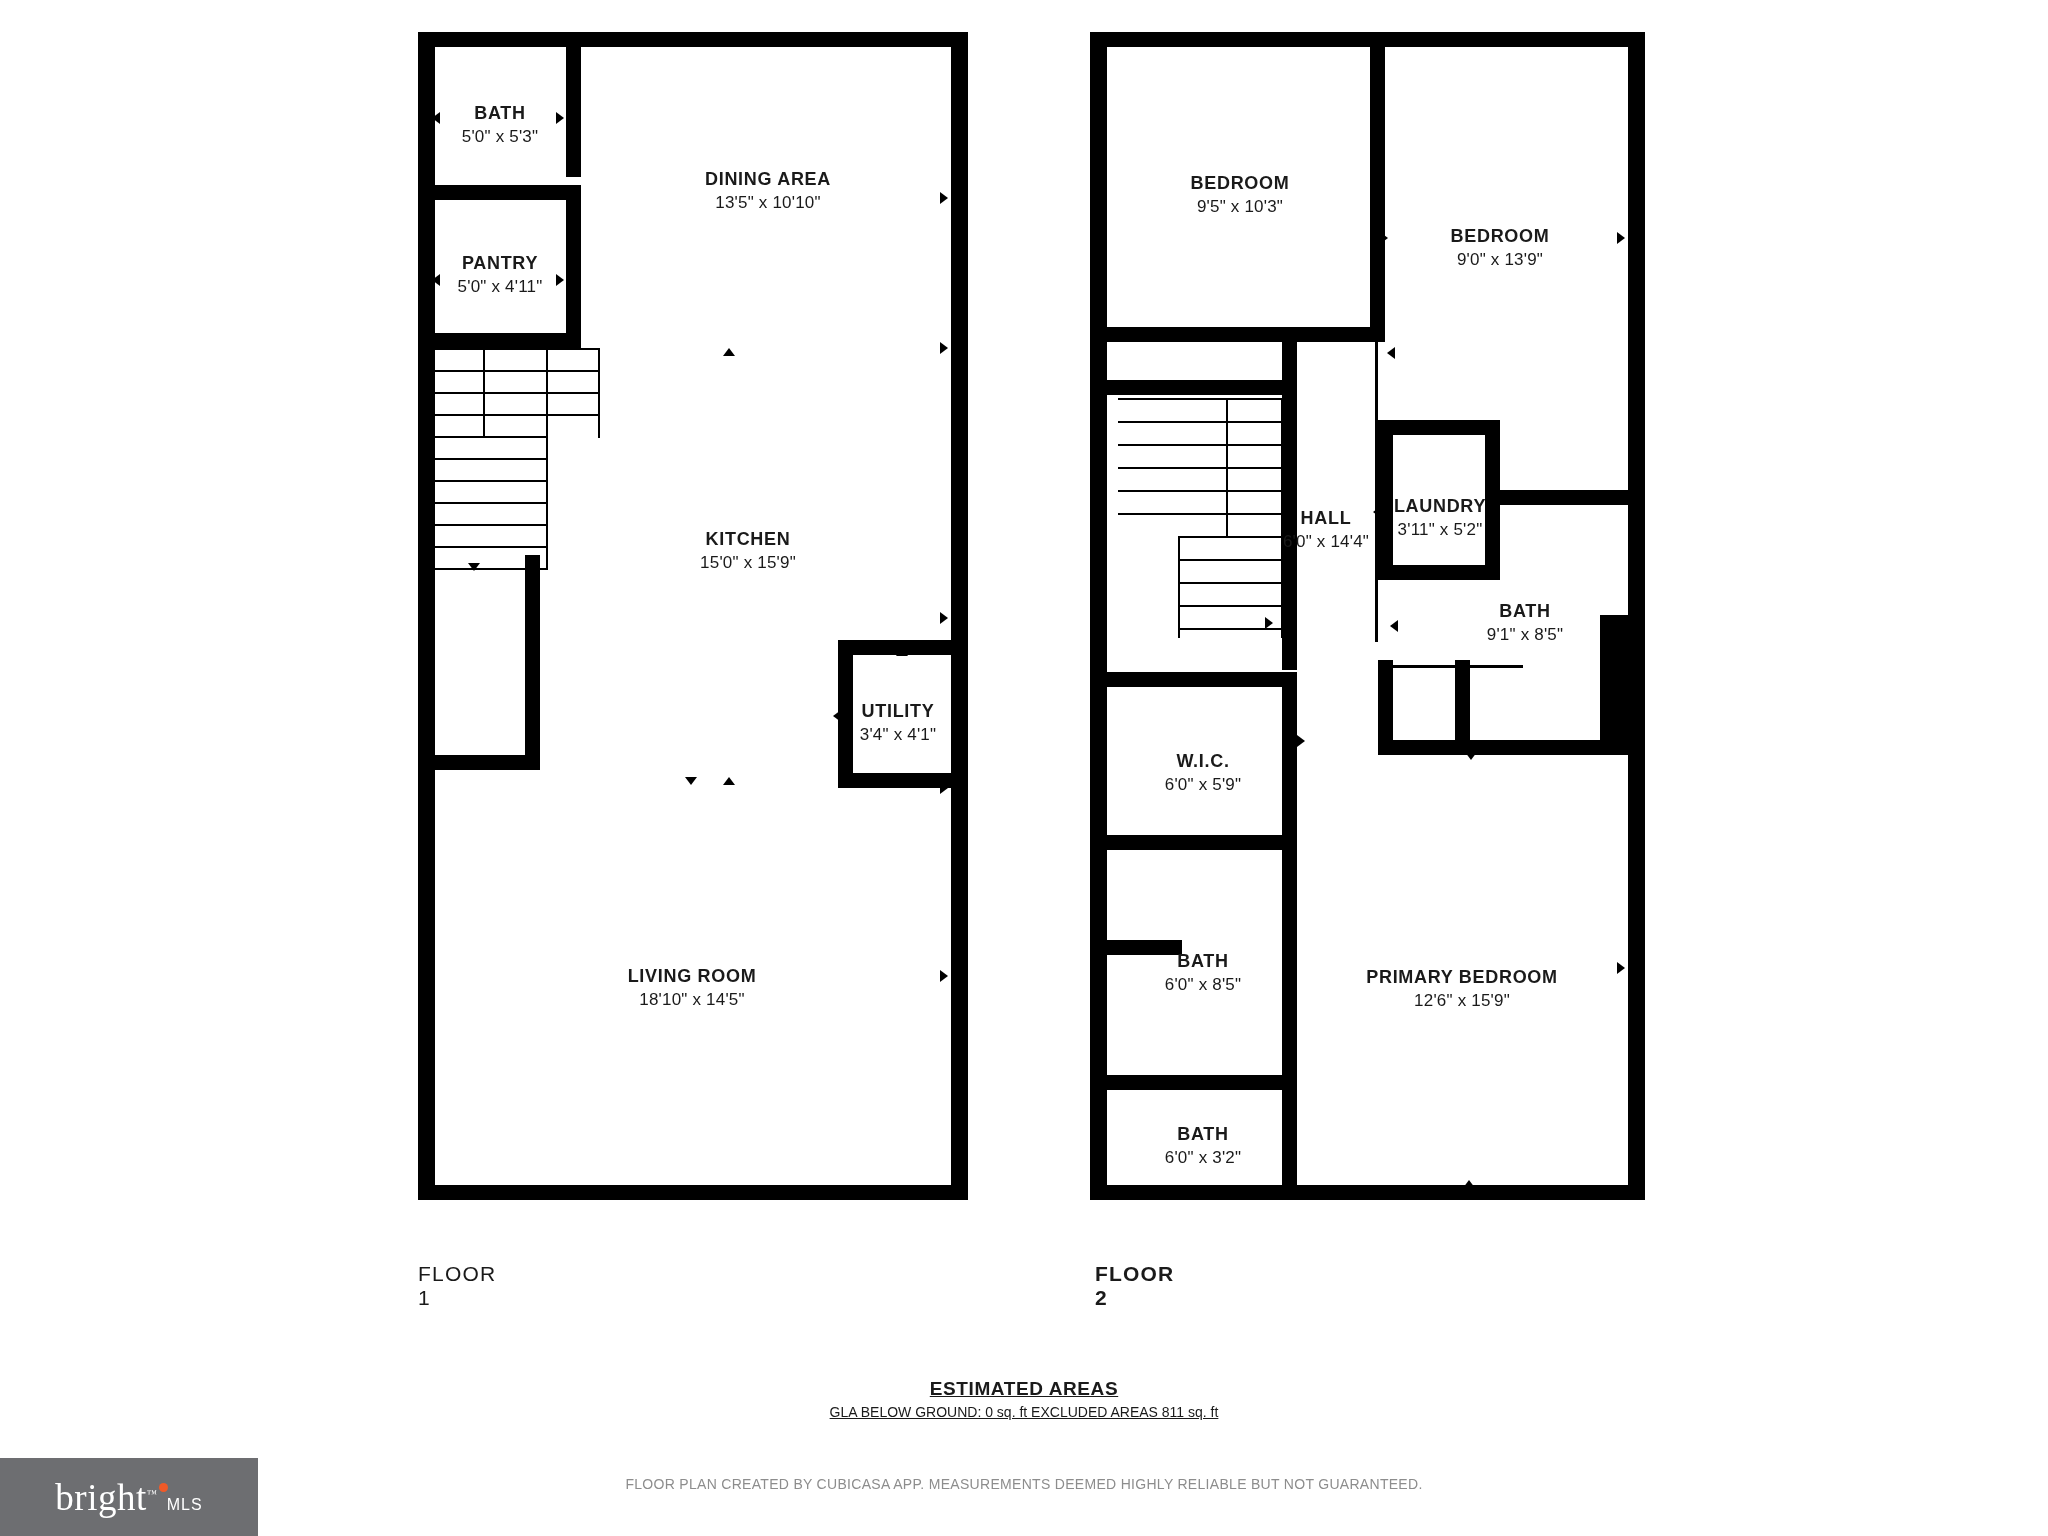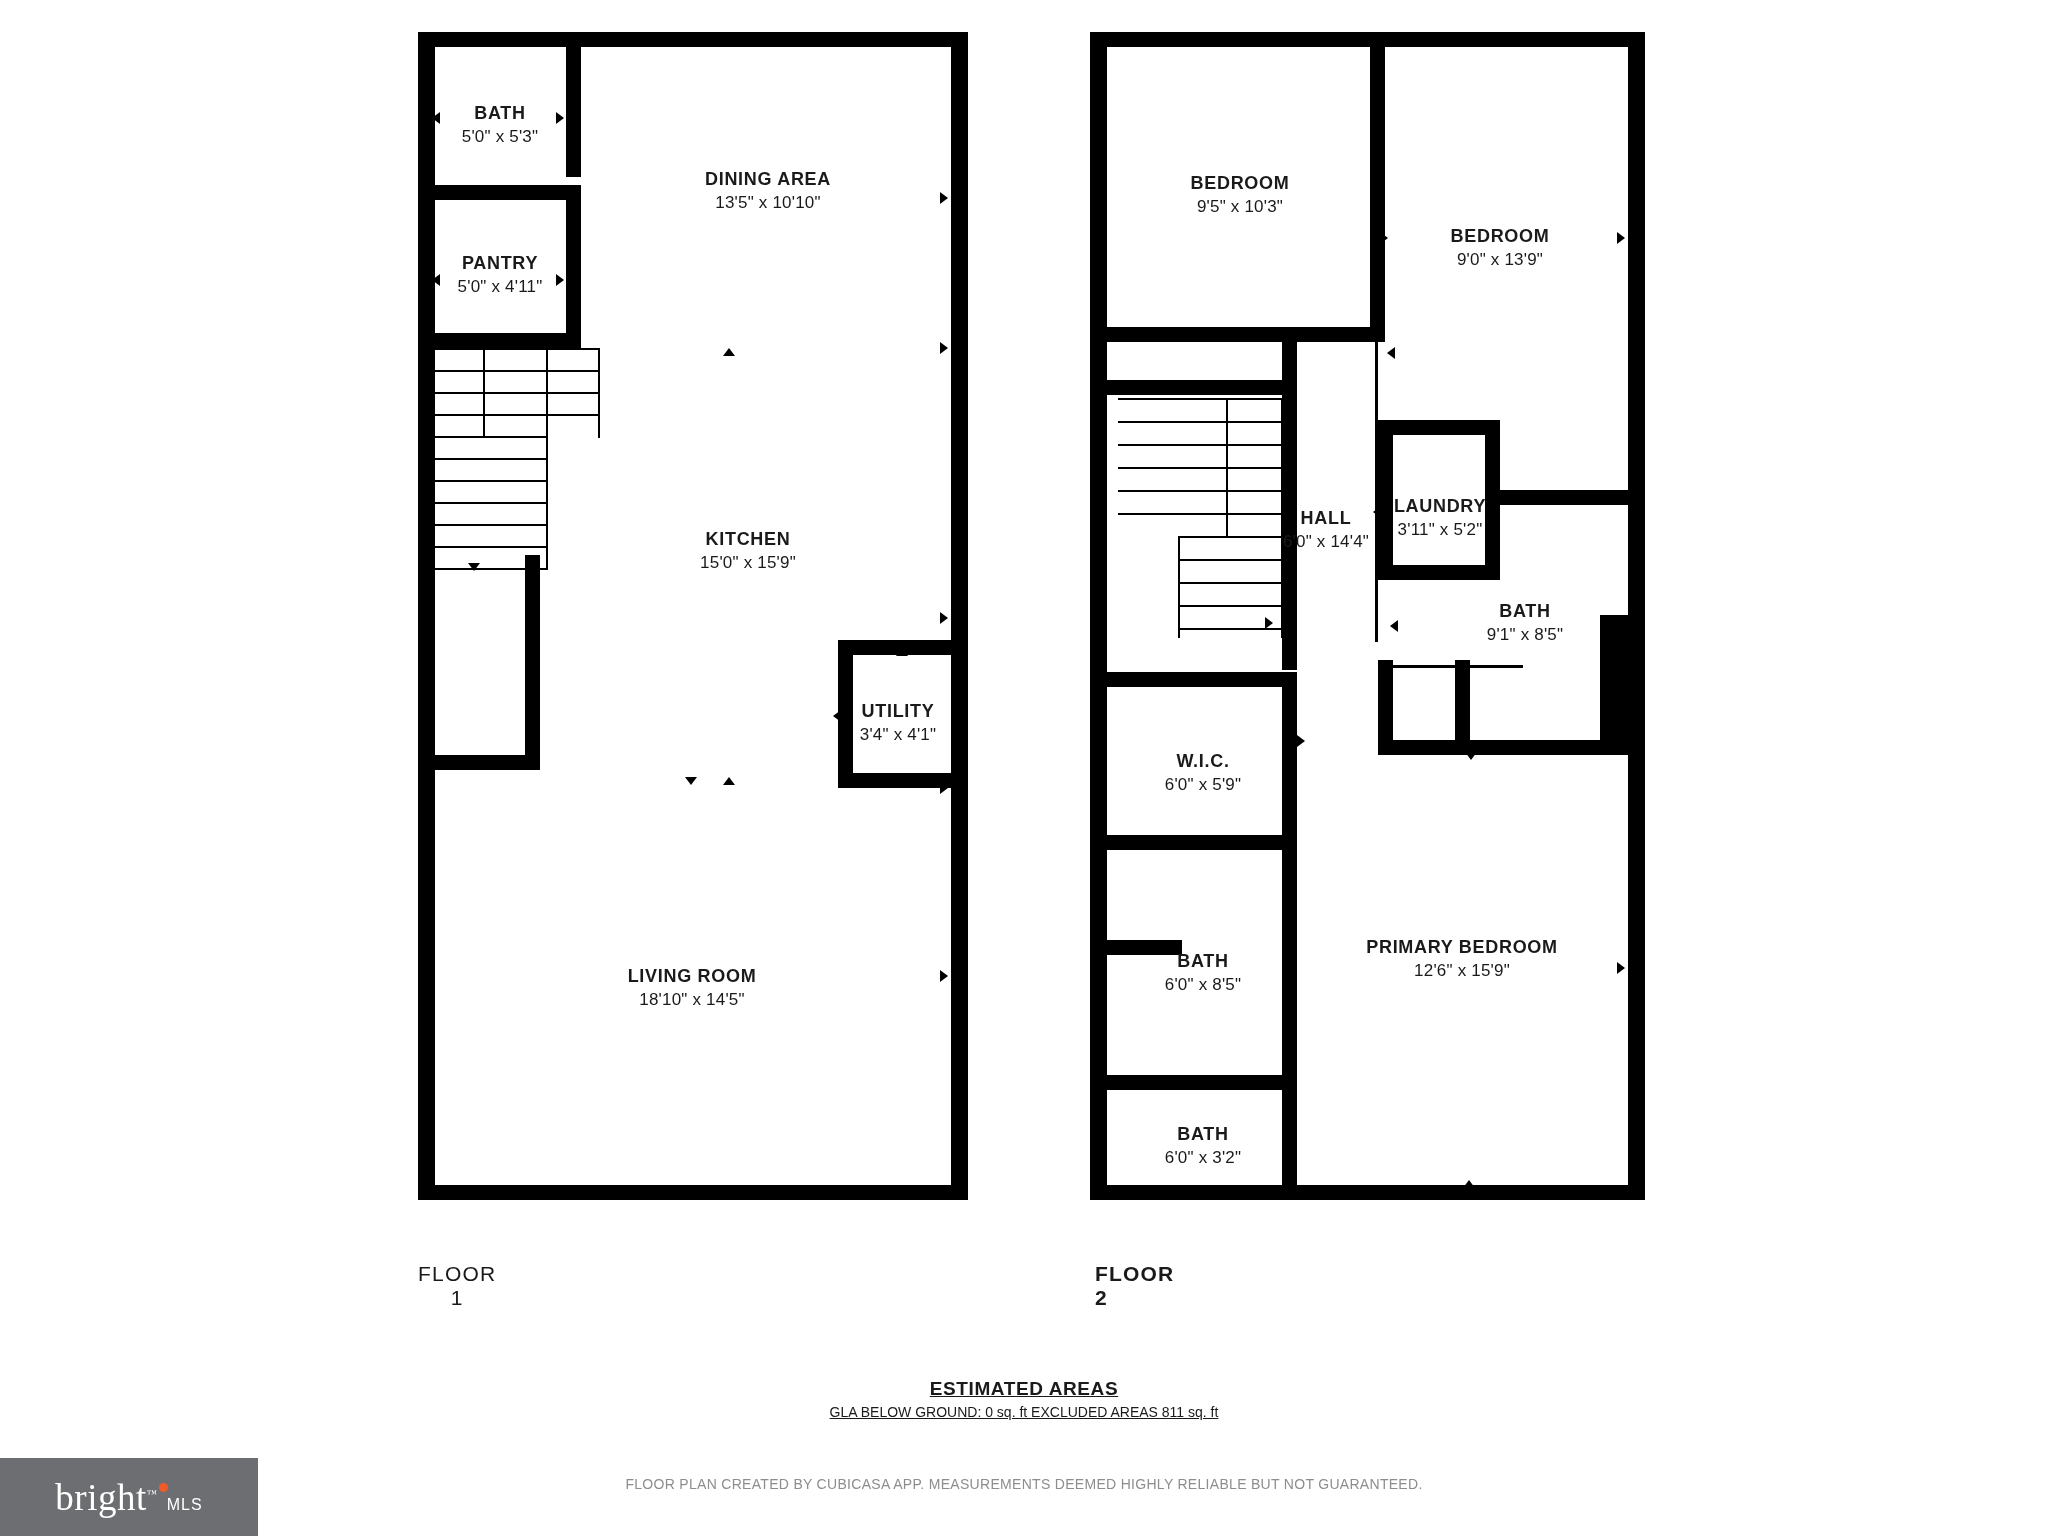--- a/index.html
+++ b/index.html
@@ -237,21 +237,21 @@
   </div>
   <div class="label" style="left:898px; top:700px;">
     <span class="name">UTILITY</span>
     <span class="dim">3'4" x 4'1"</span>
   </div>
   <div class="label" style="left:692px; top:965px;">
     <span class="name">LIVING ROOM</span>
     <span class="dim">18'10" x 14'5"</span>
   </div>
 
-  <div class="floor-title" style="left:418px; top:1262px;text-align:center;">FLOOR 1</div>
+  <div class="floor-title" style="left:418px; top:1262px;">FLOOR 1</div>
 </div>
 
 <div class="plan">
 
   <div class="wall" style="left:1090px; top:32px; width:555px; height:15px;"></div>
   <div class="wall" style="left:1090px; top:32px; width:17px; height:1168px;"></div>
   <div class="wall" style="left:1628px; top:32px; width:17px; height:1168px;"></div>
   <div class="wall" style="left:1090px; top:1185px; width:555px; height:15px;"></div>
 
   <div class="thin" style="left:1130px; top:37px; width:160px; height:3px;"></div>
@@ -349,21 +349,21 @@
     <span class="dim">3'11" x 5'2"</span>
   </div>
   <div class="label" style="left:1525px; top:600px;">
     <span class="name">BATH</span>
     <span class="dim">9'1" x 8'5"</span>
   </div>
   <div class="label" style="left:1203px; top:750px;text-align:center;">
     <span class="name">W.I.C.</span>
     <span class="dim">6'0" x 5'9"</span>
   </div>
-  <div class="label" style="left:1462px; top:936px;">
+  <div class="label" style="left:1462px; top:966px;">
     <span class="name">PRIMARY BEDROOM</span>
     <span class="dim">12'6" x 15'9"</span>
   </div>
   <div class="label" style="left:1203px; top:950px;">
     <span class="name">BATH</span>
     <span class="dim">6'0" x 8'5"</span>
   </div>
   <div class="label" style="left:1203px; top:1123px;">
     <span class="name">BATH</span>
     <span class="dim">6'0" x 3'2"</span>

